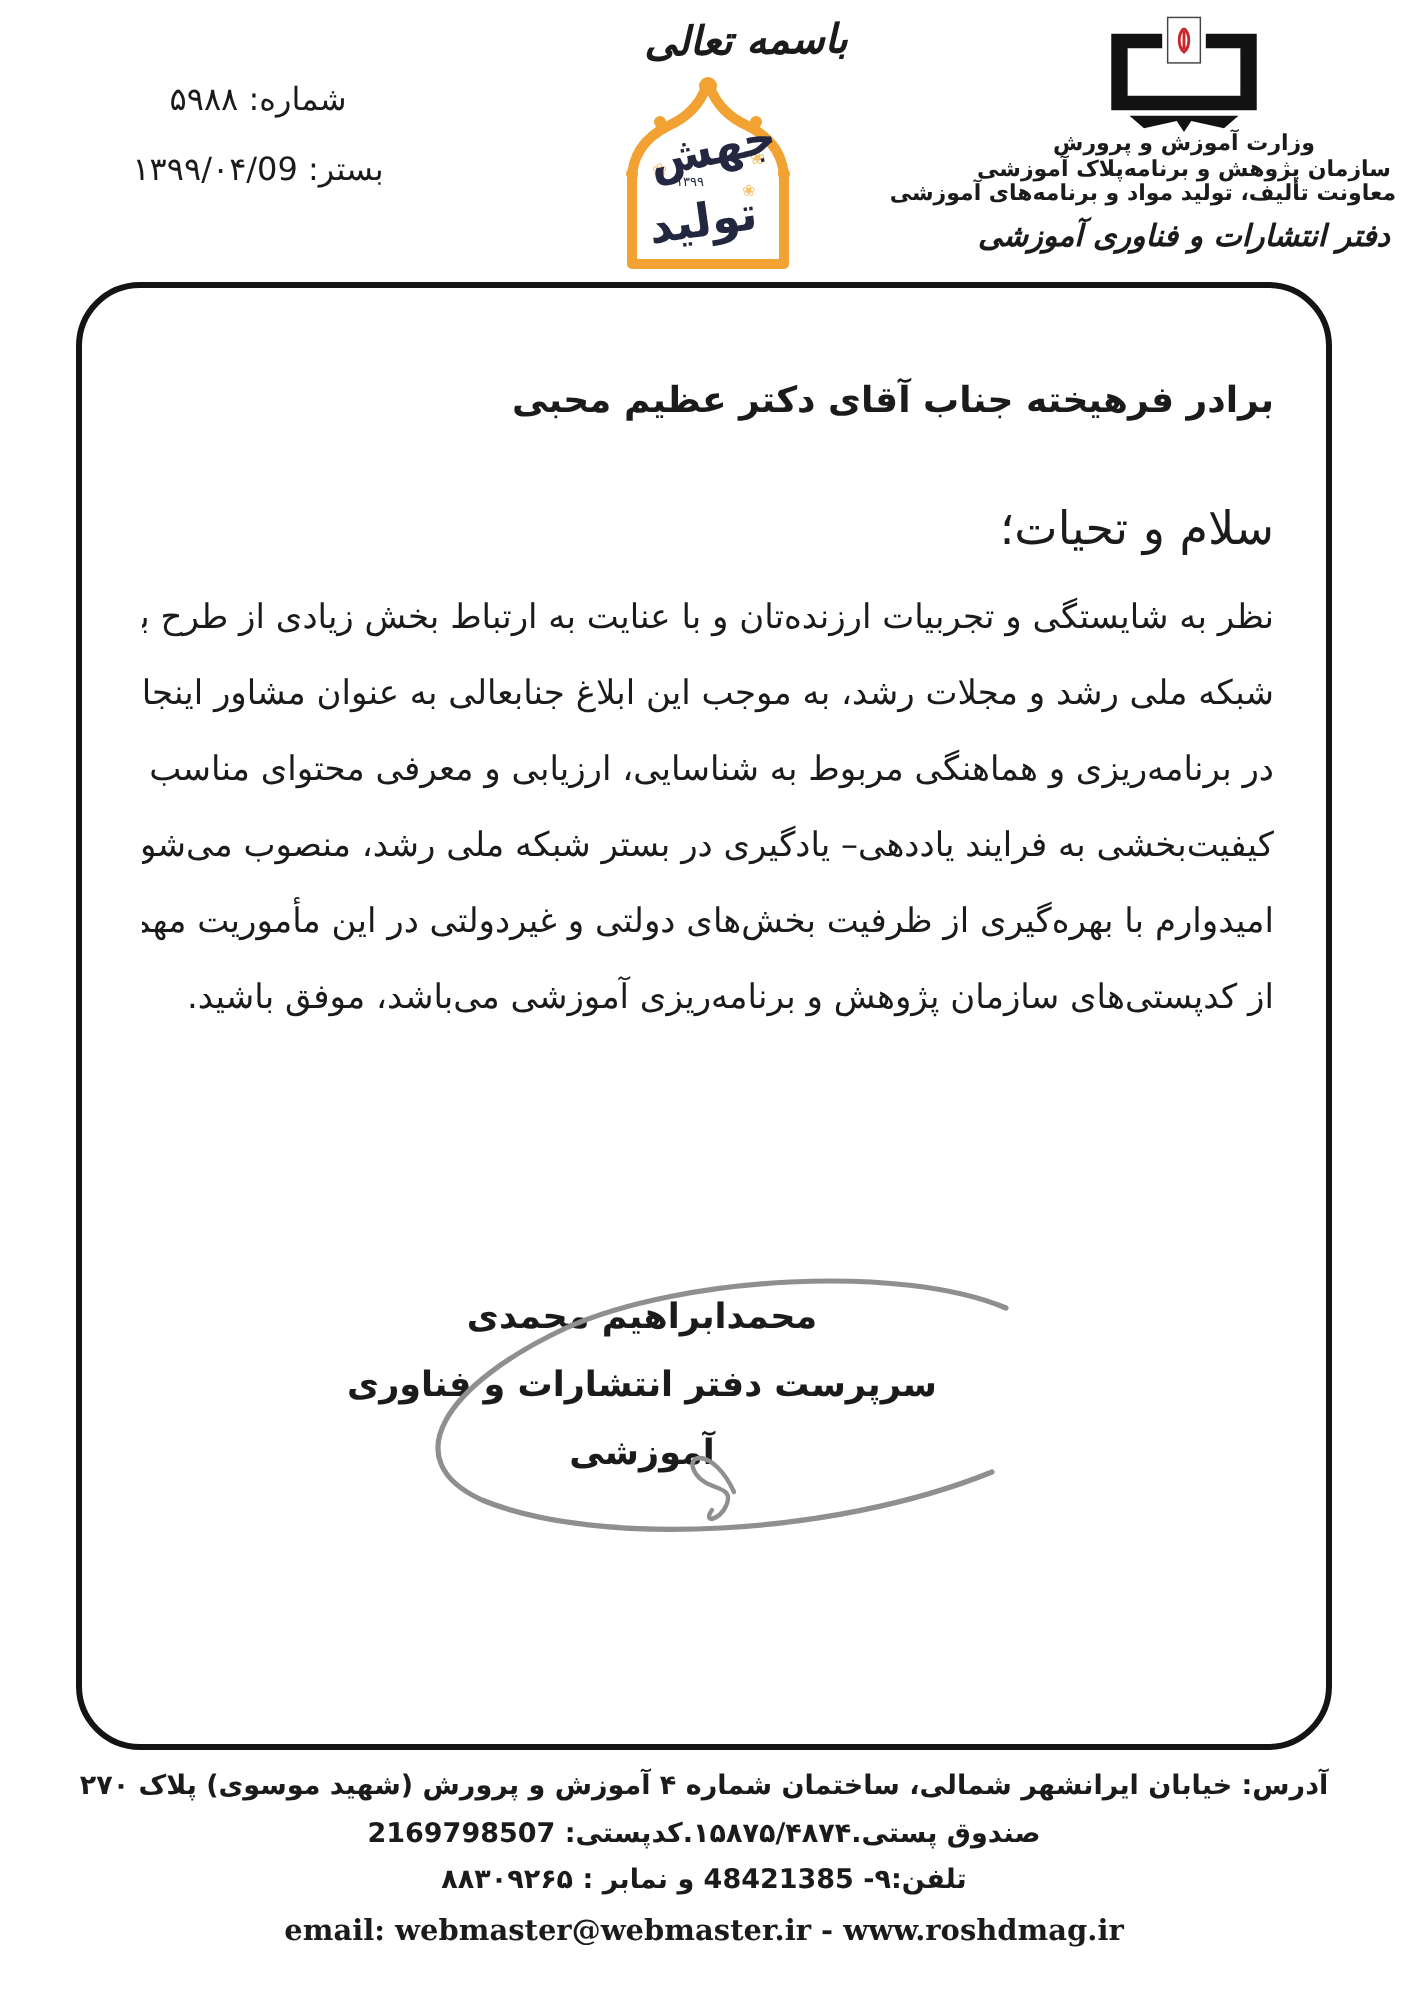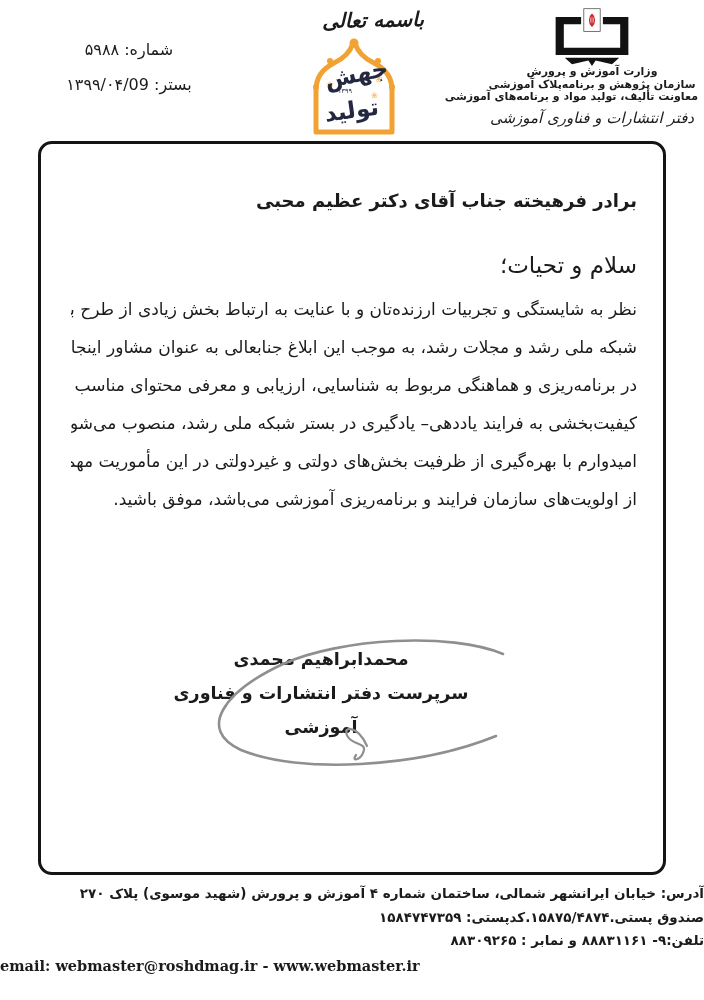--- a/index.html
+++ b/index.html
@@ -23,27 +23,27 @@
     transform:rotate(-1deg);
   }
   .year-emblem { position:absolute; left:299px; top:38px; width:110px; height:97px; }
   .org-block {
     position:absolute; right:6px; top:6px; width:212px;
     direction:rtl; text-align:center;
   }
   .ministry-logo { display:block; margin:0 auto; width:96px; height:60px; }
   .org-line { font-size:11px; line-height:12.5px; font-weight:bold; white-space:nowrap; }
   .office-name {
-    margin-top:5px; font-size:15px; font-weight:normal; font-style:italic;
+    margin-top:5px; font-size:15px; font-weight:bold; font-style:italic;
     white-space:nowrap;
   }
   
   .letter-frame {
     position:absolute; left:38px; top:141px; width:628px; height:734px;
-    border:3px solid #141414; border-radius:14px;
+    border:3px solid #141414; border-radius:32px;
     padding:44px 26px 4px 30px;
     direction:rtl;
   }
   .recipient {
     font-size:18px; font-weight:bold; line-height:26px; margin-bottom:36px;
     white-space:nowrap;
   }
   .salutation { font-size:23px; line-height:30px; margin-bottom:10px; }
   .body-line {
     font-size:17px; line-height:38px;
@@ -56,21 +56,21 @@
     position:absolute; left:100px; top:498px; width:360px;
     text-align:center; font-weight:bold; font-size:17.5px; line-height:34px;
   }
   .signature-scribble {
     position:absolute; left:150px; top:488px; width:320px; height:150px;
     pointer-events:none;
   }
   
   .footer {
     position:absolute; left:0; top:882px; width:704px;
-    direction:rtl; font-weight:bold;
+    direction:rtl; text-align:center; font-weight:bold;
     font-size:13.5px; line-height:23.5px;
   }
   .footer .email-line {
     direction:ltr; font-family:"DejaVu Serif", serif; font-size:14.5px;
     margin-top:1px;
   }
 </style>
 </head>
 <body>
 
@@ -117,31 +117,31 @@
 
 <div class="letter-frame">
   <div class="recipient">برادر فرهیخته جناب آقای دکتر عظیم محبی</div>
   <div class="salutation">سلام و تحیات؛</div>
 
   <div class="body-line">نظر به شایستگی و تجربیات ارزنده‌تان و با عنایت به ارتباط بخش زیادی از طرح بوم با</div>
   <div class="body-line">شبکه ملی رشد و مجلات رشد، به موجب این ابلاغ جنابعالی به عنوان مشاور اینجانب</div>
   <div class="body-line">در برنامه‌ریزی و هماهنگی مربوط به شناسایی، ارزیابی و معرفی محتوای مناسب برای</div>
   <div class="body-line">کیفیت‌بخشی به فرایند یاددهی– یادگیری در بستر شبکه ملی رشد، منصوب می‌شوید.</div>
   <div class="body-line">امیدوارم با بهره‌گیری از ظرفیت بخش‌های دولتی و غیردولتی در این مأموریت مهم که</div>
-  <div class="body-line last">از اولویت‌های سازمان فرایند و برنامه‌ریزی آموزشی می‌باشد، موفق باشید.</div>
+  <div class="body-line last">از کدپستی‌های سازمان پژوهش و برنامه‌ریزی آموزشی می‌باشد، موفق باشید.</div>
 
   <div class="signature-block">
     <div>محمدابراهیم محمدی</div>
     <div>سرپرست دفتر انتشارات و فناوری آموزشی</div>
   </div>
 
   <svg class="signature-scribble" viewBox="0 0 320 150">
     <path d="M312,22 C260,0 150,6 92,32 C32,60 6,98 50,118 C108,142 226,136 305,104" fill="none" stroke="#8f8f8f" stroke-width="2.6" stroke-linecap="round"></path>
     <path d="M176,114 C166,92 150,94 157,105 C163,114 177,110 172,121 C169,128 160,130 165,123" fill="none" stroke="#8f8f8f" stroke-width="2.2" stroke-linecap="round"></path>
   </svg>
 </div>
 
 <div class="footer">
   <div>آدرس: خیابان ایرانشهر شمالی، ساختمان شماره ۴ آموزش و پرورش (شهید موسوی) پلاک ۲۷۰</div>
-  <div>صندوق پستی.۱۵۸۷۵/۴۸۷۴.کدپستی: ۱۵۸۴۷۴۷۳۵۹</div>
-  <div>تلفن:۹- ۸۸۸۳۱۱۶۱ و نمابر : ۸۸۳۰۹۲۶۵</div>
-  <div class="email-line">email: webmaster@roshdmag.ir - www.webmaster.ir</div>
+  <div>صندوق پستی.۱۵۸۷۵/۴۸۷۴.کدپستی: 2169798507</div>
+  <div>تلفن:۹- 48421385 و نمابر : ۸۸۳۰۹۲۶۵</div>
+  <div class="email-line">email: webmaster@webmaster.ir - www.roshdmag.ir</div>
 </div>
 
 </body></html>

